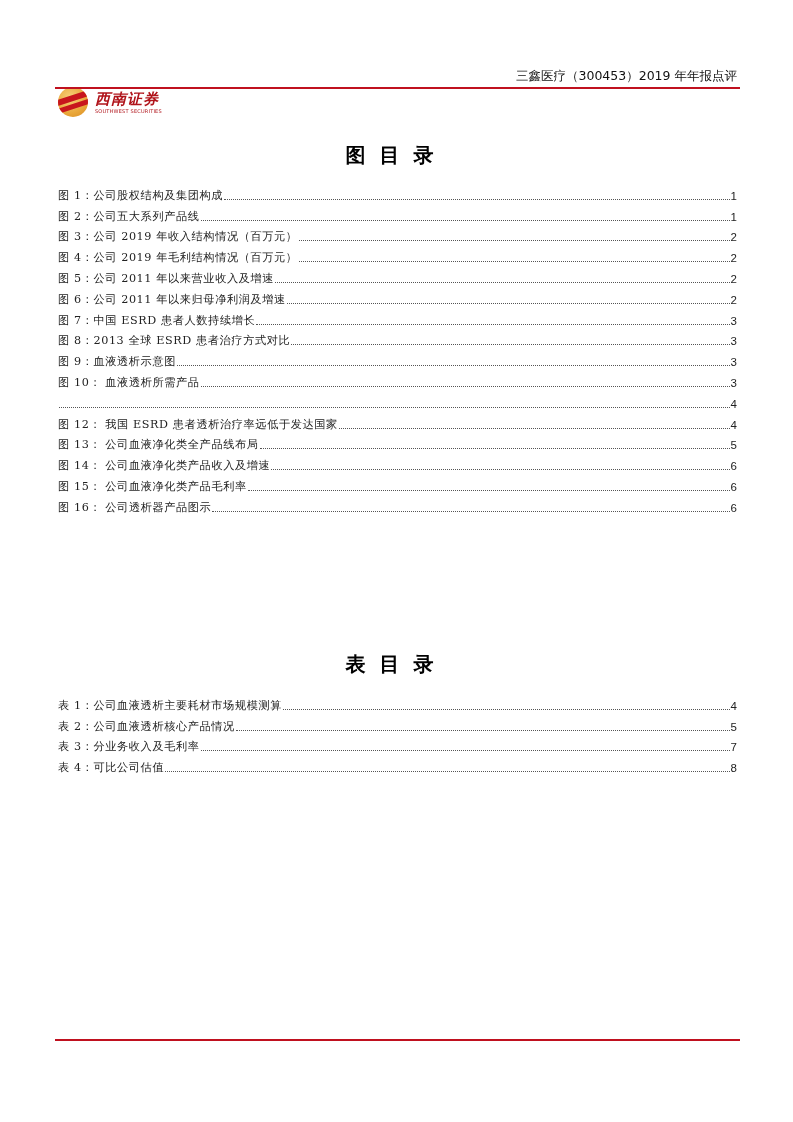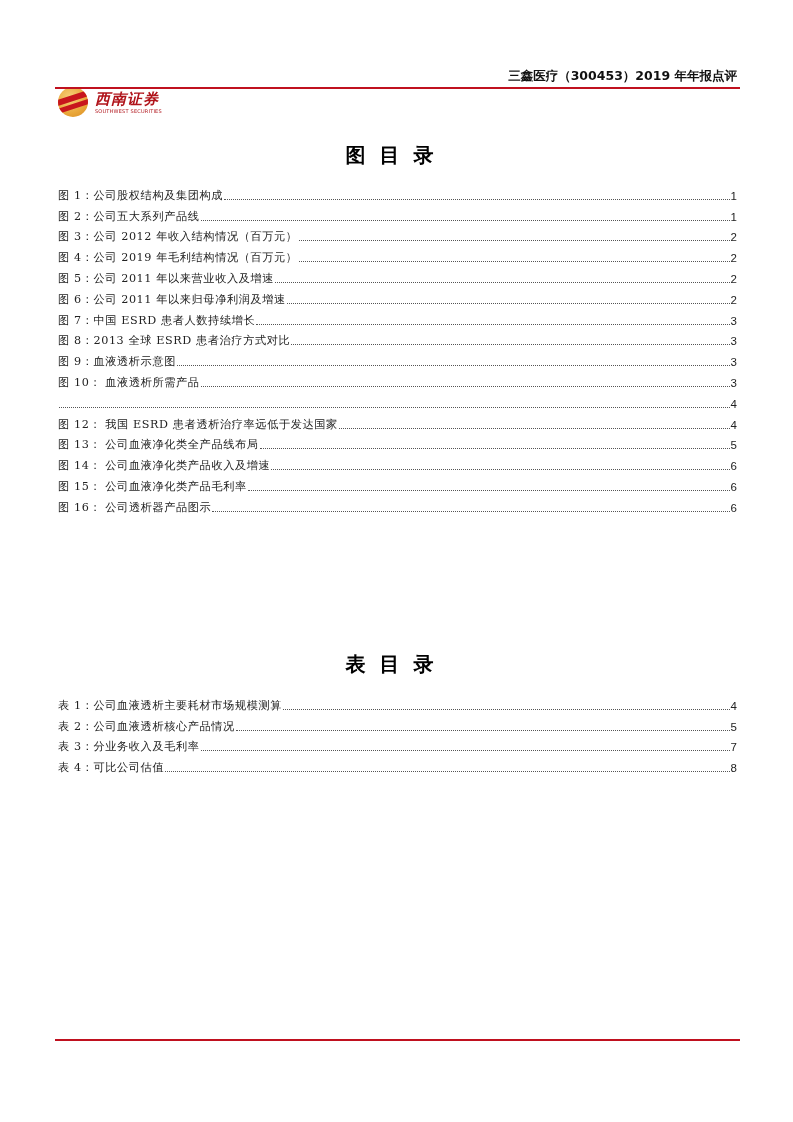--- a/index.html
+++ b/index.html
@@ -13,21 +13,21 @@
       width: 30px; height: 30px; border-radius: 50%; position: relative; overflow: hidden;
       background: radial-gradient(circle at 40% 35%, #f7d07a 0%, #e9a73a 60%, #d98a1f 100%);
     }
     .logo-mark .s1 { position: absolute; left: -4px; top: 8px; width: 38px; height: 6px; background: #c8161d; transform: rotate(-18deg); border-radius: 3px; }
     .logo-mark .s2 { position: absolute; left: -4px; top: 17px; width: 38px; height: 5px; background: #c8161d; transform: rotate(-18deg); border-radius: 3px; }
     .logo-text { margin-left: 7px; display: flex; flex-direction: column; }
     .logo-cn { font-size: 15px; font-weight: bold; color: #b0141b; letter-spacing: 1px; line-height: 16px; font-style: italic; }
     .logo-en { font-size: 5px; color: #b0141b; font-family: "DejaVu Sans", sans-serif; letter-spacing: 0.2px; margin-top: 1px; }
     .header-title {
       position: absolute; right: 56px; top: 68px;
-      font-family: "DejaVu Sans", sans-serif; font-size: 12.5px; font-weight: bold; color: #111;
+      font-family: "DejaVu Sans", sans-serif; font-size: 12.5px; font-weight: normal; color: #111;
     }
     .rule { position: absolute; left: 55px; width: 685px; height: 2px; background: #c0111f; }
     .rule.top { top: 87px; }
     .rule.bottom { top: 1039px; }
     .section-title {
       position: absolute; left: 0; width: 793px; text-align: center;
       font-size: 20px; font-weight: bold; letter-spacing: 14px; color: #000;
     }
     .toc { position: absolute; left: 58px; width: 679px; }
     .toc-row {
@@ -64,21 +64,21 @@
       <span class="label">图 1：公司股权结构及集团构成</span>
       <span class="leader"></span>
       <span class="page">1</span>
     </div>
   <div class="toc-row">
       <span class="label">图 2：公司五大系列产品线</span>
       <span class="leader"></span>
       <span class="page">1</span>
     </div>
   <div class="toc-row">
-      <span class="label">图 3：公司 2012 年收入结构情况（百万元）</span>
+      <span class="label">图 3：公司 2019 年收入结构情况（百万元）</span>
       <span class="leader"></span>
       <span class="page">2</span>
     </div>
   <div class="toc-row">
       <span class="label">图 4：公司 2019 年毛利结构情况（百万元）</span>
       <span class="leader"></span>
       <span class="page">2</span>
     </div>
   <div class="toc-row">
       <span class="label">图 5：公司 2011 年以来营业收入及增速</span>

